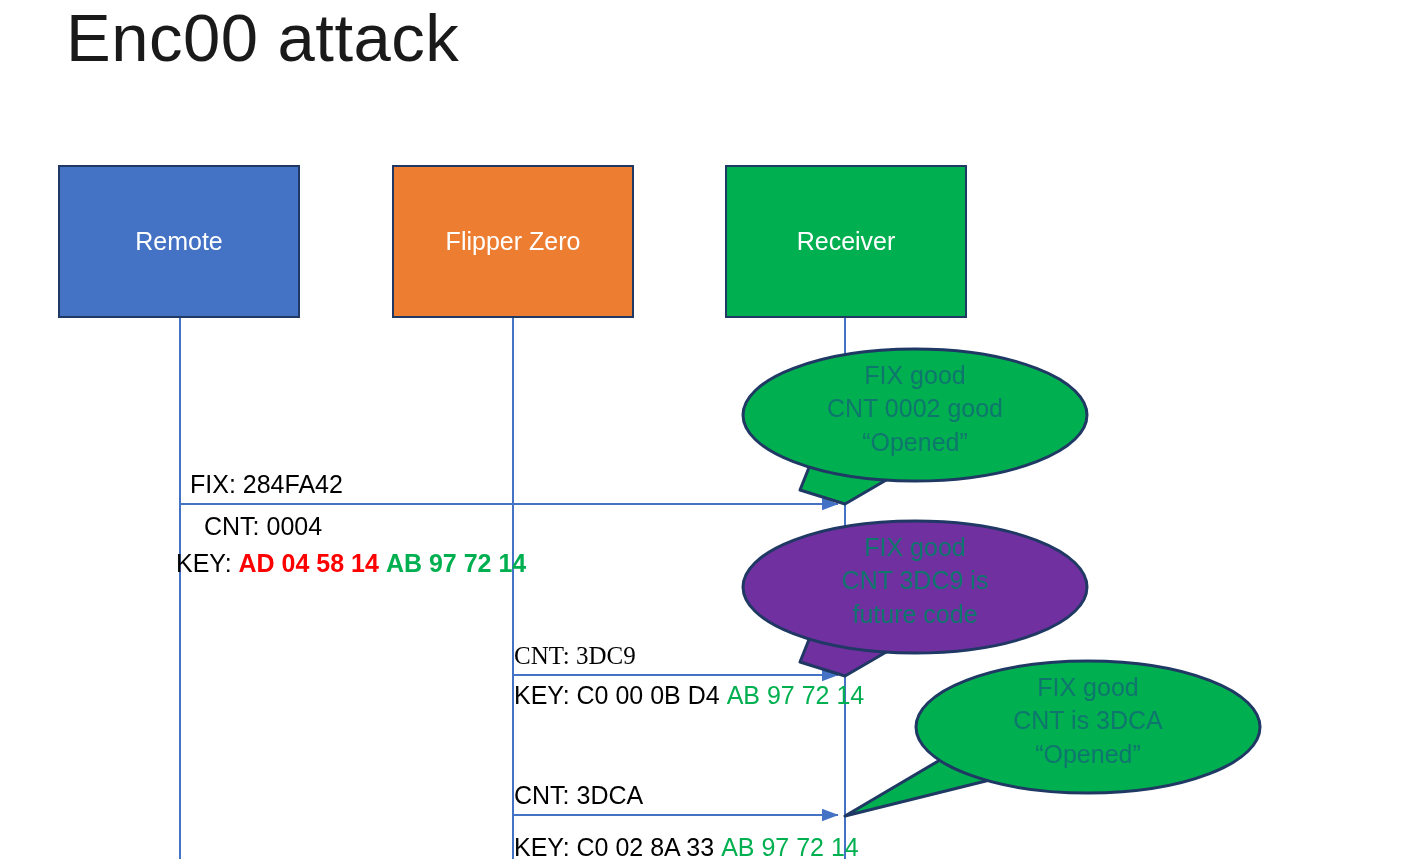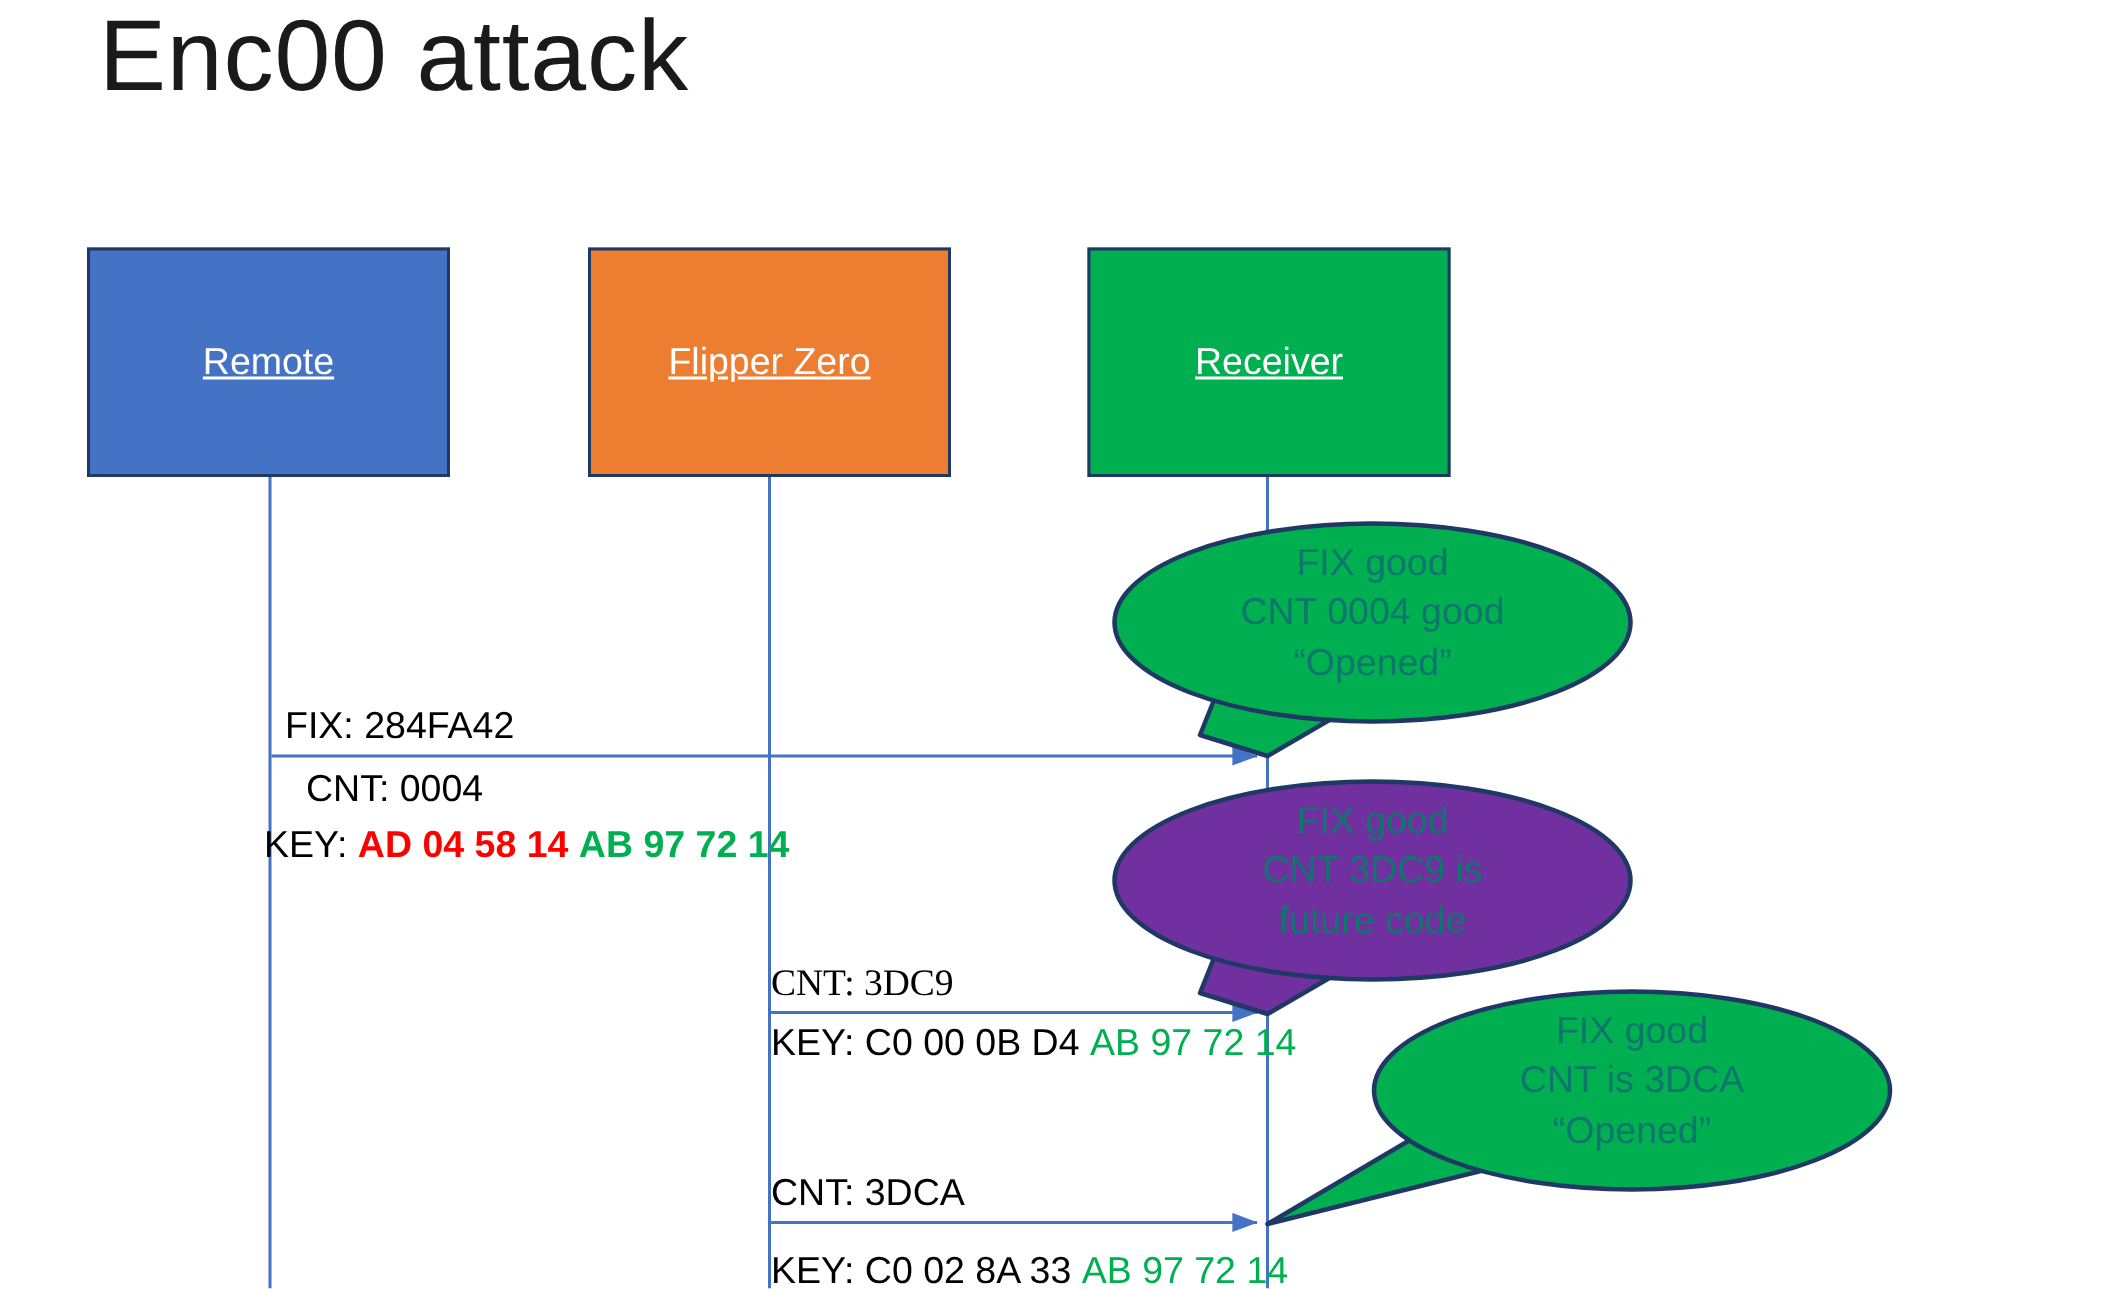--- a/index.html
+++ b/index.html
@@ -38,21 +38,20 @@
   .actor-box {
     position: absolute;
     border: 2px solid #1F3864;
     box-sizing: border-box;
     display: flex;
     align-items: center;
     justify-content: center;
     color: #ffffff;
     font-size: 25px;
     font-weight: 400;
-    text-decoration: underline;
   }
   .actor-remote  { left: 58px;  top: 165px; width: 242px; height: 153px; background: #4472C4; }
   .actor-flipper { left: 392px; top: 165px; width: 242px; height: 153px; background: #ED7D31; }
   .actor-receiver{ left: 725px; top: 165px; width: 242px; height: 153px; background: #00B050; }
 
   
   svg.overlay {
     position: absolute;
     left: 0; top: 0;
     width: 1408px;
@@ -126,21 +125,21 @@
     </g>
 
     <g>
       <path d="M 1000,705 L 940,760 L 845,816 L 1010,775 Z" fill="#00B050" stroke="#1F3864" stroke-width="3" stroke-linejoin="round"></path>
       <ellipse cx="1088" cy="727" rx="172" ry="66" fill="#00B050" stroke="#1F3864" stroke-width="3"></ellipse>
     </g>
   </svg>
 
   <div class="bubble-text" style="left:745px; top:359px; width:340px;">
     <div>FIX good</div>
-    <div>CNT 0004 good</div>
+    <div>CNT 0002 good</div>
     <div>“Opened”</div>
   </div>
 
   <div class="bubble-text" style="left:745px; top:531px; width:340px;">
     <div>FIX good</div>
     <div>CNT 3DC9 is</div>
     <div>future code</div>
   </div>
 
   <div class="bubble-text" style="left:918px; top:671px; width:340px;">

